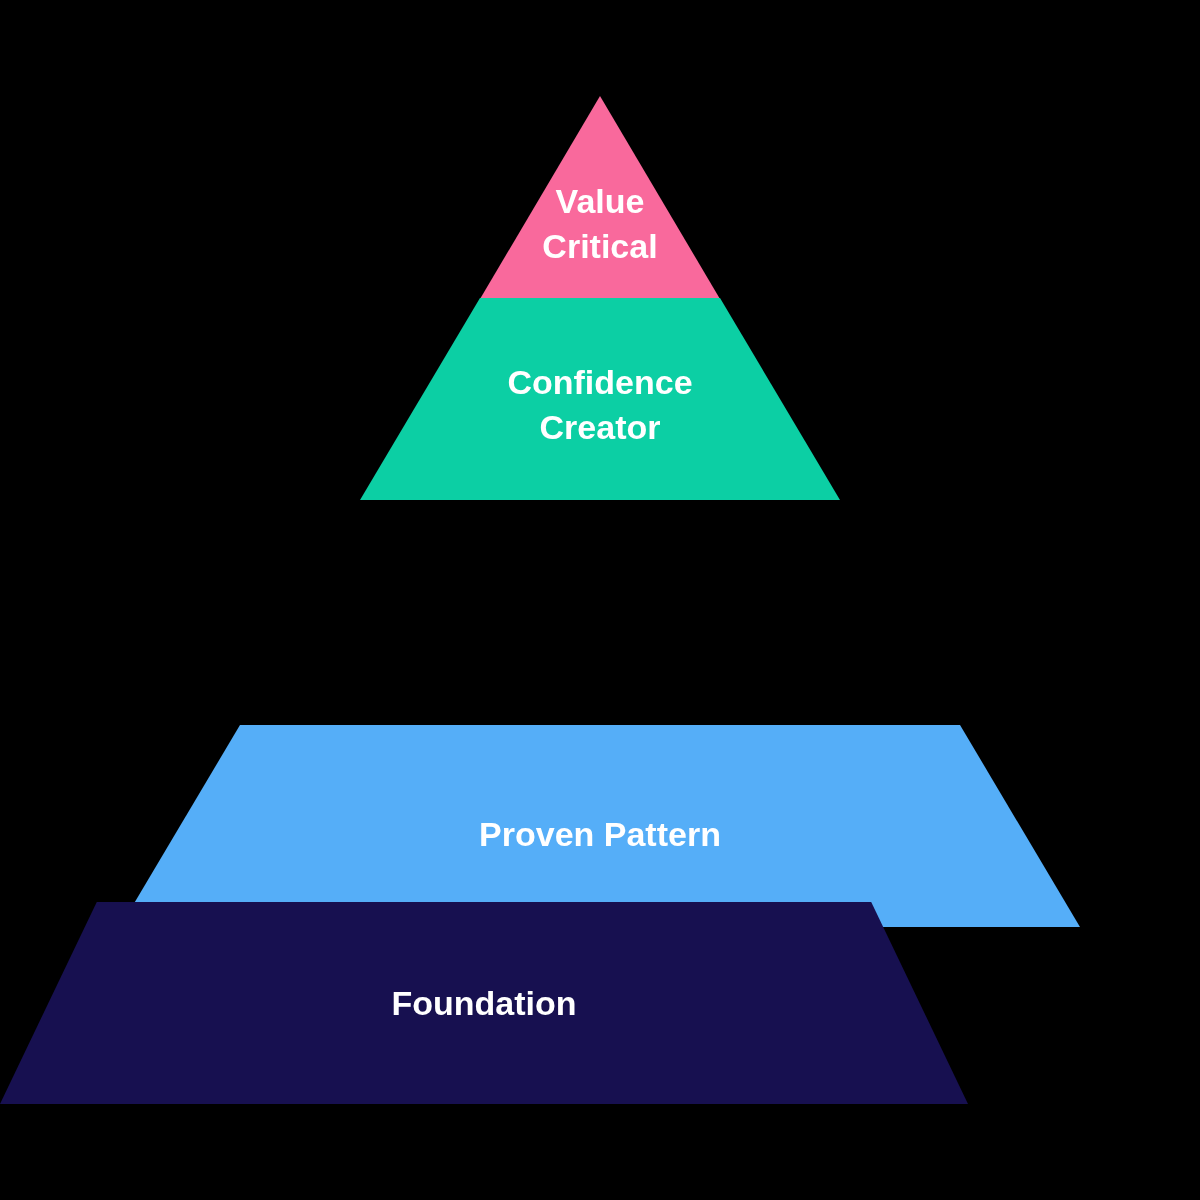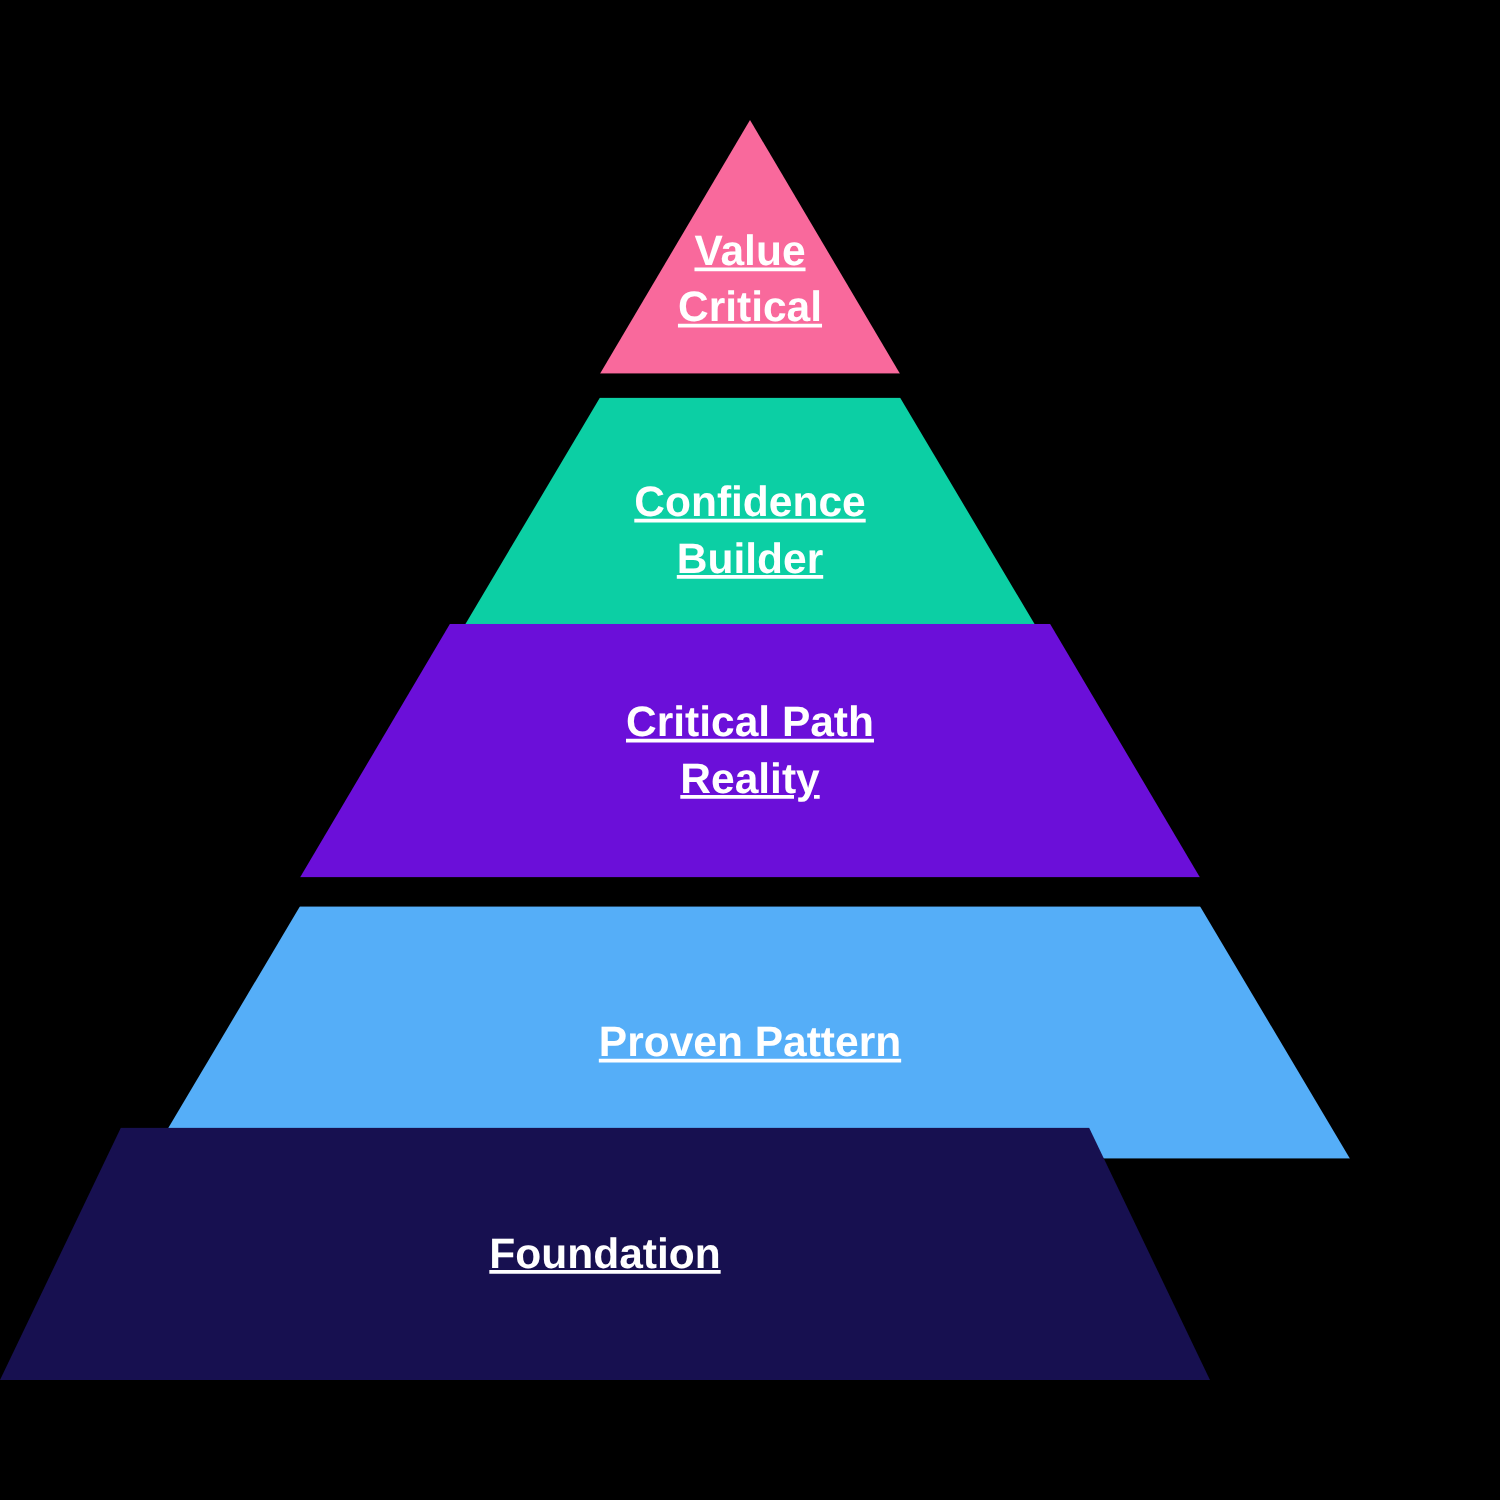--- a/index.html
+++ b/index.html
@@ -25,34 +25,32 @@
     justify-content: center;
     text-align: center;
     box-sizing: border-box;
   }
   .level-text {
     font-size: 34px;
     font-weight: 700;
     line-height: 45px;
     color: #FFFFFF;
     white-space: nowrap;
-    text-decoration: underline;
   }
   
   .level-1 {
     left: 480px; top: 96px; width: 240px; height: 203px;
     clip-path: polygon(50% 0, 100% 100%, 0 100%);
     padding-top: 52px;
   }
   
   .level-2 {
     left: 360px; top: 298px; width: 480px; height: 202px;
     clip-path: polygon(25% 0, 75% 0, 100% 100%, 0 100%);
     padding-top: 12px;
-    margin-top: 20px;
   }
   
   .level-3 {
     left: 240px; top: 499px; width: 720px; height: 203px;
     clip-path: polygon(16.667% 0, 83.333% 0, 100% 100%, 0 100%);
   }
   
   .level-4 {
     left: 120px; top: 701px; width: 960px; height: 202px;
     clip-path: polygon(12.5% 0, 87.5% 0, 100% 100%, 0 100%);
@@ -69,27 +67,23 @@
 
 <div class="stage">
 
   <div class="level level-1" style="background-color: rgb(249, 105, 156);">
     <span class="level-text">Value</span>
     <span class="level-text">Critical</span>
   </div>
 
   <div class="level level-2" style="background-color: rgb(12, 207, 164);">
     <span class="level-text">Confidence</span>
-    <span class="level-text">Builder</span>
+    <span class="level-text">Creator</span>
   </div>
 
-  <div class="level level-3" style="background-color: rgb(107, 15, 217);">
-    <span class="level-text">Critical Path</span>
-    <span class="level-text">Reality</span>
-  </div>
 
   <div class="level level-4" style="background-color: rgb(85, 174, 248); margin-top: 24px;">
     <span class="level-text">Proven Pattern</span>
   </div>
 
   <div class="level level-5" style="background-color: rgb(23, 16, 80);">
     <span class="level-text">Foundation</span>
   </div>
 
 </div>

